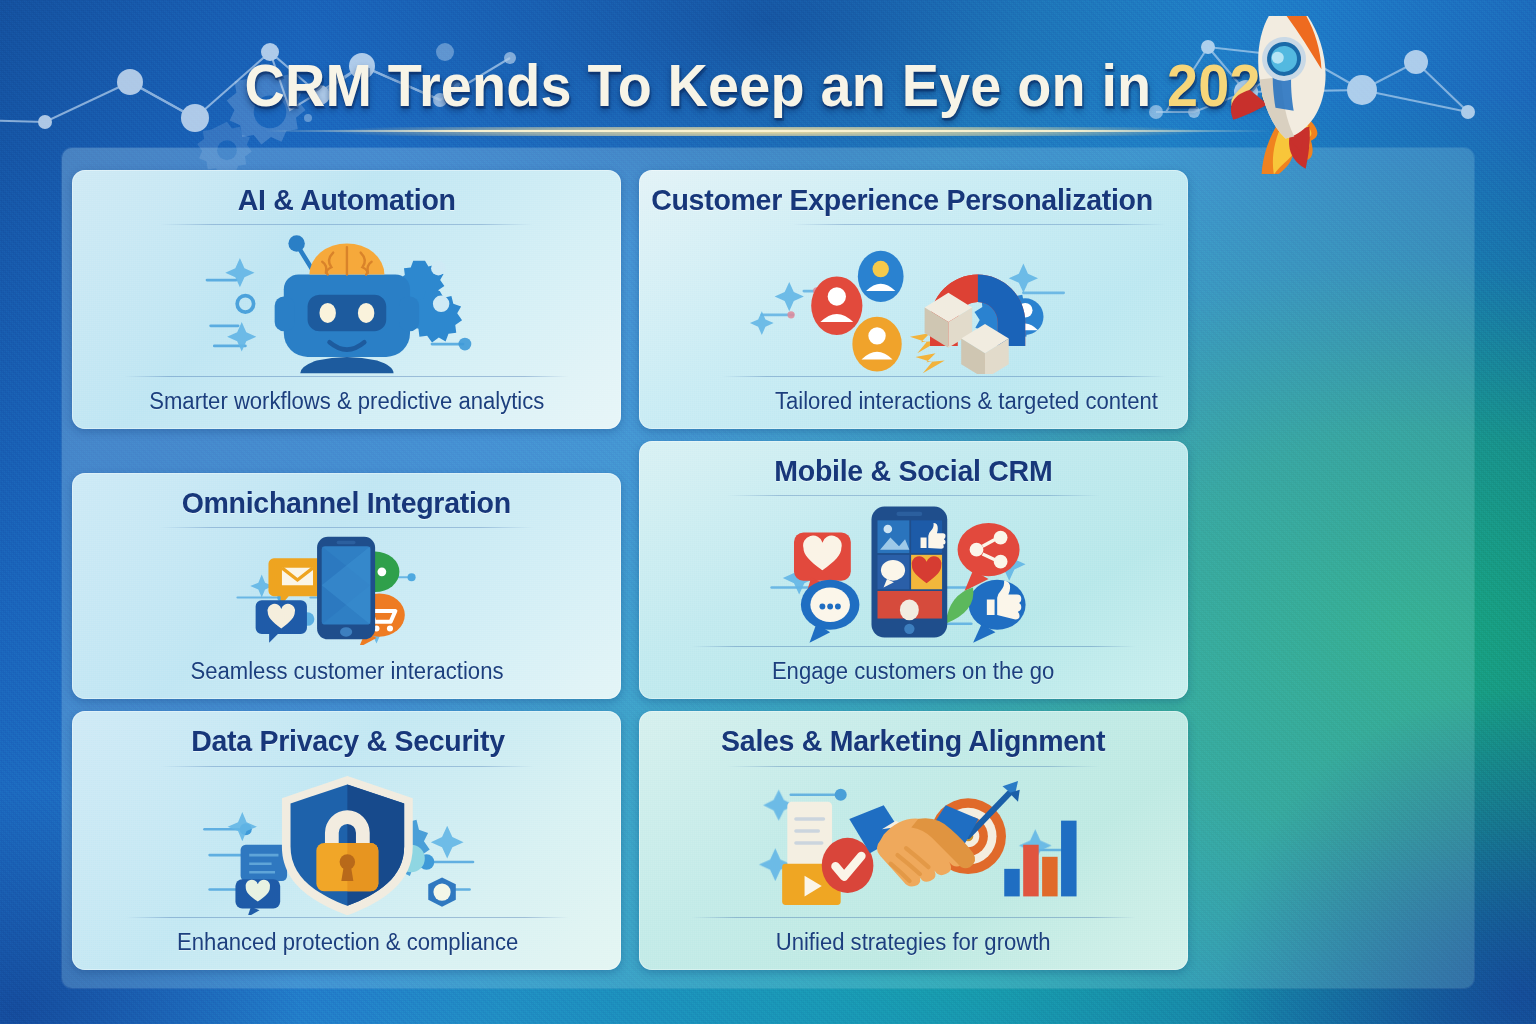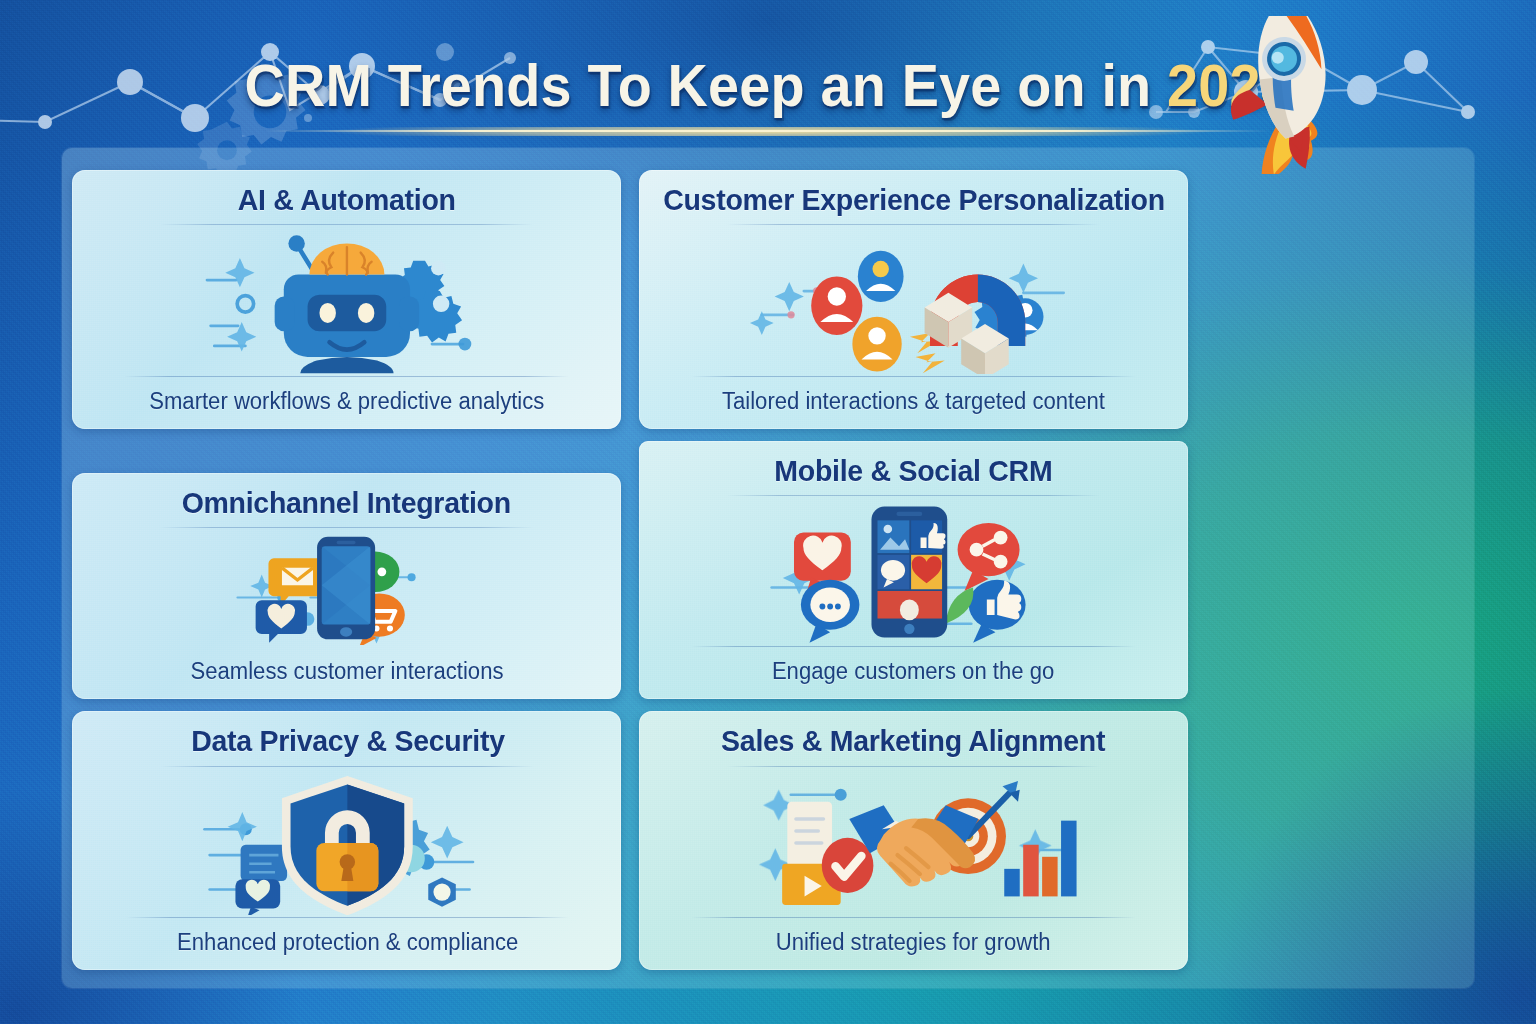--- a/index.html
+++ b/index.html
@@ -94,23 +94,23 @@
     box-shadow:0 3px 9px rgba(8,46,104,.26), inset 0 0 0 1px rgba(255,255,255,.34);
   }
   .card .cardgrain{
     position:absolute; inset:0; pointer-events:none; opacity:.38; mix-blend-mode:overlay;
     background-image:
       repeating-linear-gradient(0deg, rgba(255,255,255,.10) 0 1px, rgba(0,0,0,.05) 1px 2px),
       repeating-linear-gradient(90deg, rgba(255,255,255,.09) 0 1px, rgba(0,0,0,.045) 1px 2px);
   }
   
   .card.c1 { background:linear-gradient(135deg,#cfeaf5 0%, #bfe6f3 38%, #d6f0f6 72%, #e8f6f8 100%); }
-  .card.c2 { background:linear-gradient(145deg,#e3f3f7 0%, #c9ecf4 40%, #bde8f1 72%, #c4ecef 100%); }
+  .card.c2 { background:linear-gradient(145deg,#e3f3f7 0%, #c9ecf4 40%, #bde8f1 72%, #c4ecef 100%);align-items:flex-end; }
   .card.c3 { background:linear-gradient(135deg,#cdeaf6 0%, #c0e6f3 40%, #d4eff6 75%, #e4f5f7 100%);margin-top:32px; }
-  .card.c4 { background:linear-gradient(150deg,#d9f1f4 0%, #c2eaef 38%, #b8e8ea 70%, #c9efee 100%);border-radius:9px; }
+  .card.c4 { background:linear-gradient(150deg,#d9f1f4 0%, #c2eaef 38%, #b8e8ea 70%, #c9efee 100%); }
   .card.c5 { background:linear-gradient(135deg,#cfeaf6 0%, #c3e8f3 40%, #d8f1f3 74%, #e4f6f3 100%);padding-left:24px; }
   .card.c6 { background:linear-gradient(145deg,#d6f0ee 0%, #c3ebe8 36%, #bfeae3 68%, #d3f1ea 100%); }
 
   .card-title {
     position:relative; z-index:2;
     font-family:"Liberation Sans", sans-serif;
     font-weight:bold; font-size:30px; line-height:1.08;
     color:#17377a; letter-spacing:-.3px; white-space:nowrap;
     transform:scaleX(.95); text-align:center;
     text-shadow:0 1px 0 rgba(255,255,255,.55);

